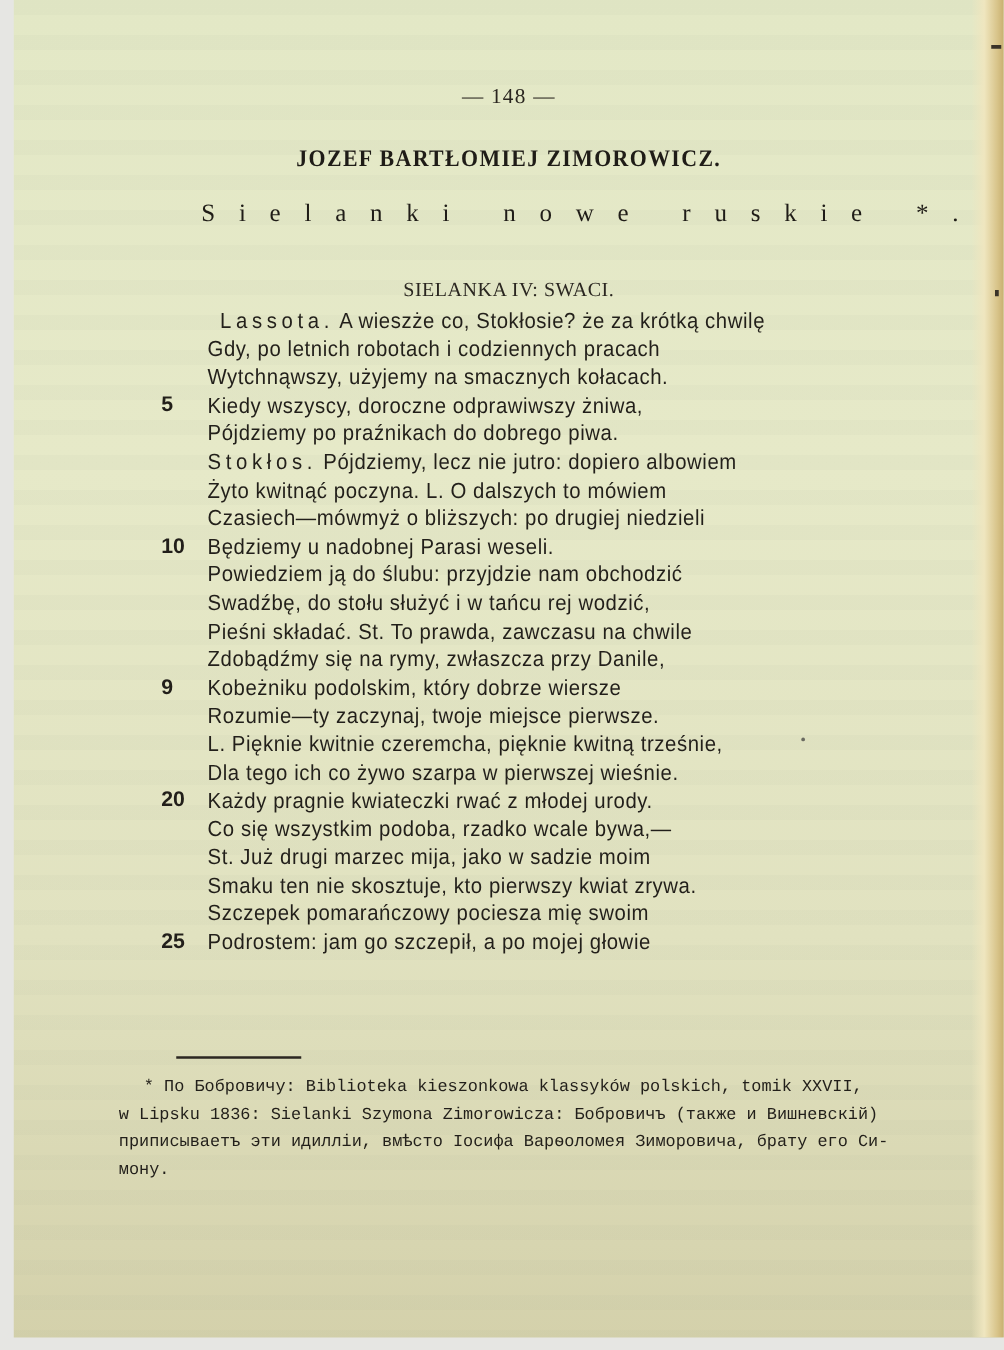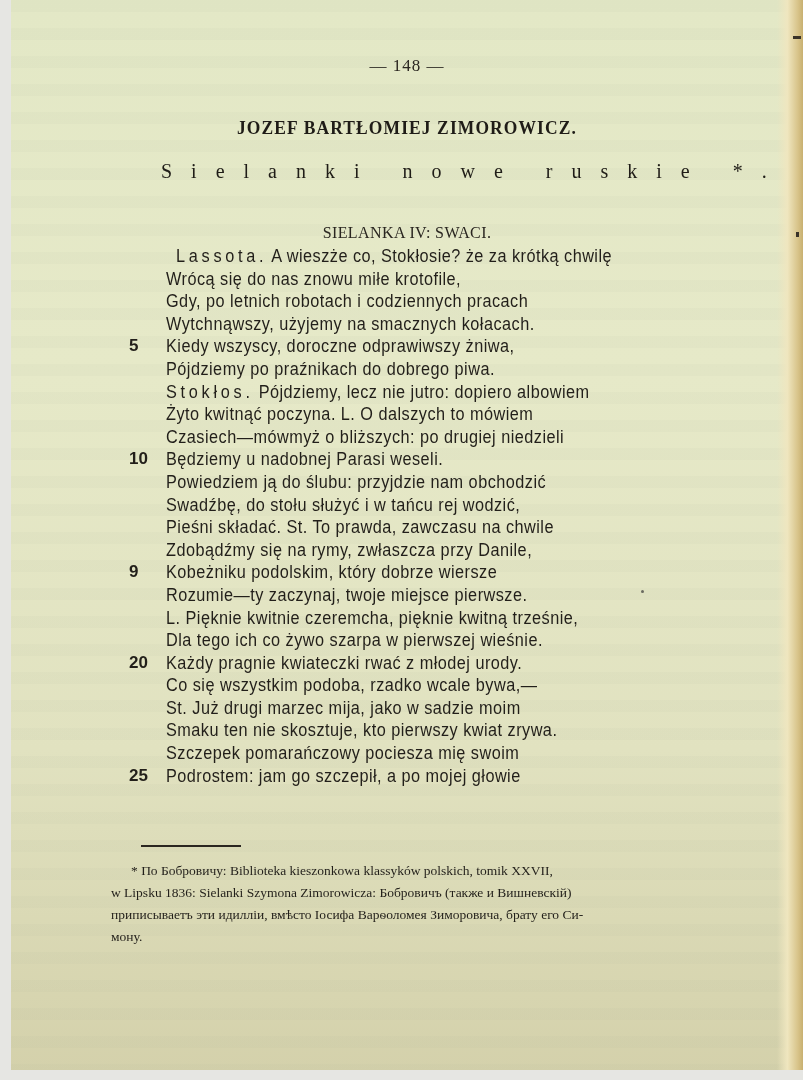--- a/index.html
+++ b/index.html
@@ -22,21 +22,21 @@
     }
     .fold {
       position: absolute; right: 0; top: 0; width: 26px; height: 1070px;
       background: linear-gradient(90deg, rgba(240,234,200,0) 0%, #efe6bf 40%, #d8c48a 80%, #c8b070 100%);
     }
     .fold-mark { position: absolute; right: 2px; width: 7px; background: #3a3328; }
     .fold-mark.m1 { top: 36px; height: 3px; width: 8px; }
     .fold-mark.m2 { top: 232px; height: 5px; width: 3px; right: 4px; }
 
     .page-number {
-      position: absolute; top: 56px; left: 0; right: 0; text-align: center;
+      position: absolute; top: 67px; left: 0; right: 0; text-align: center;
       font-size: 17px; color: #2a2620; letter-spacing: 1px;
     }
     .author {
       position: absolute; top: 117px; left: 0; right: 0; text-align: center;
       font-family: "Liberation Serif", serif; font-size: 19px; font-weight: bold;
       color: #1f1c17; letter-spacing: 1.2px; transform: scaleX(0.92);
     }
     .collection {
       position: absolute; top: 160px; left: 150px; width: 500px;
       font-size: 20px; font-weight: normal; color: #1f1c17;
@@ -54,23 +54,23 @@
     }
     .line .txt { position: absolute; left: 45px; letter-spacing: 0.5px; transform-origin: left center; transform: scaleX(0.93); display: inline-block; }
     .line.first .txt { left: 55px; }
     .line .num { position: absolute; left: 8px; width: 30px; font-weight: bold; font-family: "Liberation Sans", sans-serif; font-size: 17px; }
     .spaced { letter-spacing: 4px; }
 
     .rule {
       position: absolute; top: 845px; left: 130px; width: 100px; height: 1.5px; background: #2a2620;
     }
     .footnote {
-      position: absolute; top: 860px; left: 100px; width: 660px;
+      position: absolute; top: 860px; left: 84px; width: 660px;
       font-size: 13.5px; line-height: 22px; color: #221f1a;
-      font-family: Liberation Serif, serif;
+      font-family: Liberation Mono, monospace;
     }
     .footnote .fl { white-space: nowrap; }
     .footnote .fl.first { padding-left: 20px; }
     .speck { position: absolute; width: 3px; height: 3px; background: #6a6a60; border-radius: 50%; }
   </style>
 </head>
 <body>
 
 <div class="page">
   <div class="fold">
@@ -80,24 +80,20 @@
 
   <div class="page-number">— 148 —</div>
   <div class="author">JOZEF BARTŁOMIEJ ZIMOROWICZ.</div>
   <div class="collection">Sielanki nowe ruskie *.</div>
   <div class="subtitle">SIELANKA IV: SWACI.</div>
 
   <div class="poem" id="poem">
       <div class="line first">
         <span class="num"></span>
         <span class="txt"><span class="spaced">Lassota.</span><span> A wieszże co, Stokłosie? że za krótką chwilę</span></span>
-      </div>
-      <div class="line">
-        <span class="num"></span>
-        <span class="txt"><span>Wrócą się do nas znowu miłe krotofile,</span></span>
       </div>
       <div class="line">
         <span class="num"></span>
         <span class="txt"><span>Gdy, po letnich robotach i codziennych pracach</span></span>
       </div>
       <div class="line">
         <span class="num"></span>
         <span class="txt"><span>Wytchnąwszy, użyjemy na smacznych kołacach.</span></span>
       </div>
       <div class="line">

